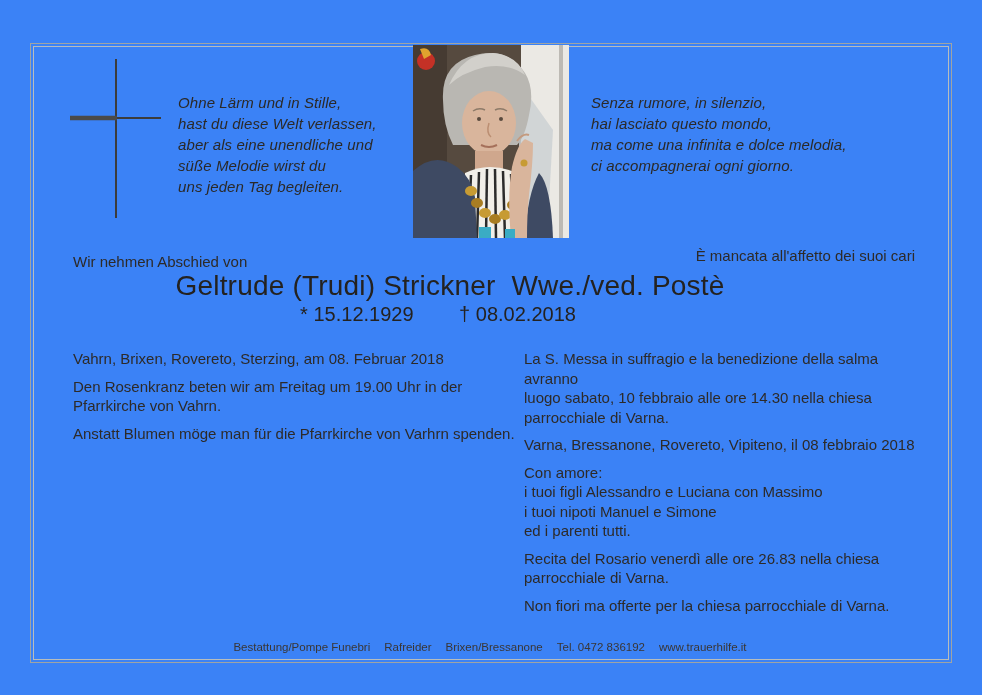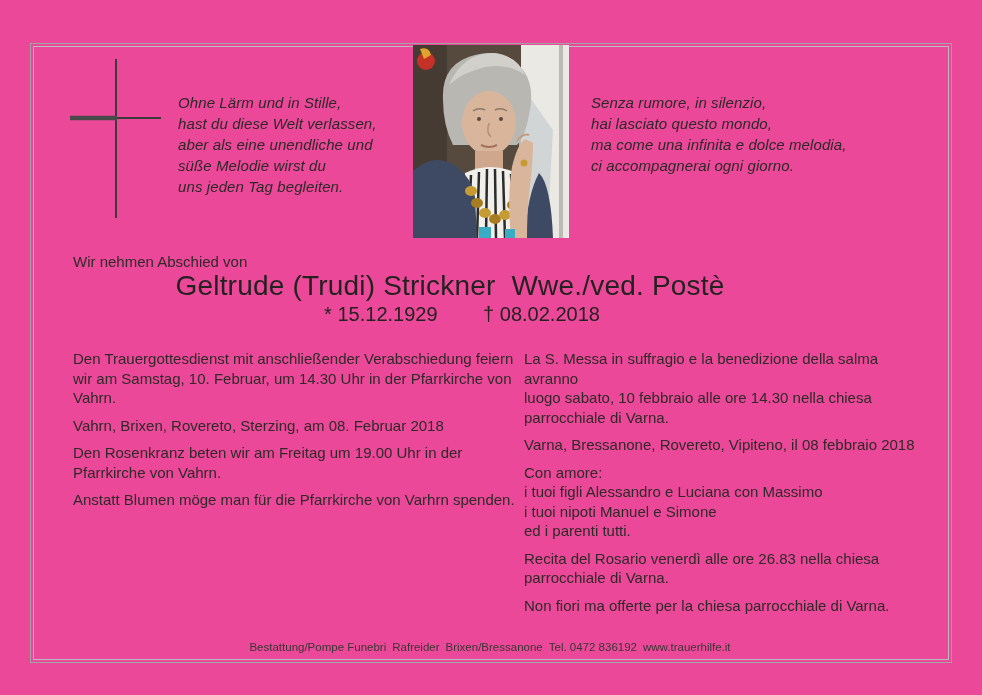--- a/index.html
+++ b/index.html
@@ -1,17 +1,17 @@
 <!DOCTYPE html>
 <html><head>
 <meta charset="utf-8">
 <style>
   html,body { margin:0; padding:0; background:#ffffff; }
   .page {
-    position:relative; width:982px; height:695px; background:#ec4899;
+    position:relative; width:982px; height:695px; background:#3b82f6;
     font-family:"Liberation Sans", sans-serif; color:#2d2a28; overflow:hidden;
   }
   .frame {
     position:absolute; left:30px; top:43px; width:920px; height:618px;
     border:1px solid #9fa4a4;
   }
   .frame::after {
     content:""; position:absolute; inset:2px; border:1px solid #b8bdbd;
   }
   .cross { position:absolute; left:64px; top:52px; }
@@ -23,33 +23,33 @@
   .poem-it { left:591px; top:92px; }
   .photo { position:absolute; left:413px; top:45px; width:156px; height:193px; }
   .intro-de { position:absolute; left:73px; top:253px; font-size:15px; }
   .intro-it { position:absolute; right:67px; top:247px; font-size:15px; }
   .name {
     position:absolute; left:30px; top:270px; width:840px; text-align:center;
     font-size:28px; white-space:pre; color:#242220; letter-spacing:0.2px;
   }
   .dates {
     position:absolute; left:30px; top:303px; width:816px; text-align:center;
-    font-size:20px; color:#242220;padding-left:24px;
+    font-size:20px; color:#242220;
   }
   .dates span + span { margin-left:40px; }
   .col {
     position:absolute; top:349px; font-size:15px; line-height:19.5px;
     display:flex; flex-direction:column; gap:8px;
   }
   .col p { margin:0; white-space:pre-line; }
   .col-de { left:73px; width:445px; }
   .col-it { left:524px; width:400px; }
   .footer {
     position:absolute; left:30px; top:641px; width:920px;
-    display:flex; justify-content:center; gap:6px;
+    display:flex; justify-content:center; gap:14px;
     font-size:11.5px; color:#3a3634;
   }
 </style>
 </head>
 <body>
 
 <div class="page">
 
   <div class="frame"></div>
 
@@ -110,31 +110,29 @@
     <rect x="66" y="182" width="12" height="11" fill="#3aacc4"></rect>
     <rect x="92" y="184" width="10" height="9" fill="#3aacc4"></rect>
   </svg>
 
   <div class="poem poem-it">Senza rumore, in silenzio,
 hai lasciato questo mondo,
 ma come una infinita e dolce melodia,
 ci accompagnerai ogni giorno.</div>
 
   <div class="intro-de">Wir nehmen Abschied von</div>
+  <div class="intro-it">È mancata all'affetto dei suoi cari</div>
 
   <div class="name">Geltrude (Trudi) Strickner  Wwe./ved. Postè</div>
   <div class="dates">
     <span>* 15.12.1929</span>
     <span>† 08.02.2018</span>
   </div>
 
   <div class="col col-de">
-    <p>Den Trauergottesdienst mit anschließender Verabschiedung feiern
-wir am Samstag, 10. Februar, um 14.30 Uhr in der Pfarrkirche von
-Vahrn.</p>
     <p>Vahrn, Brixen, Rovereto, Sterzing, am 08. Februar 2018</p>
     <p>Den Rosenkranz beten wir am Freitag um 19.00 Uhr in der
 Pfarrkirche von Vahrn.</p>
     <p>Anstatt Blumen möge man für die Pfarrkirche von Varhrn spenden.</p>
   </div>
 
   <div class="col col-it">
     <p>La S. Messa in suffragio e la benedizione della salma avranno
 luogo sabato, 10 febbraio alle ore 14.30 nella chiesa
 parrocchiale di Varna.</p>

